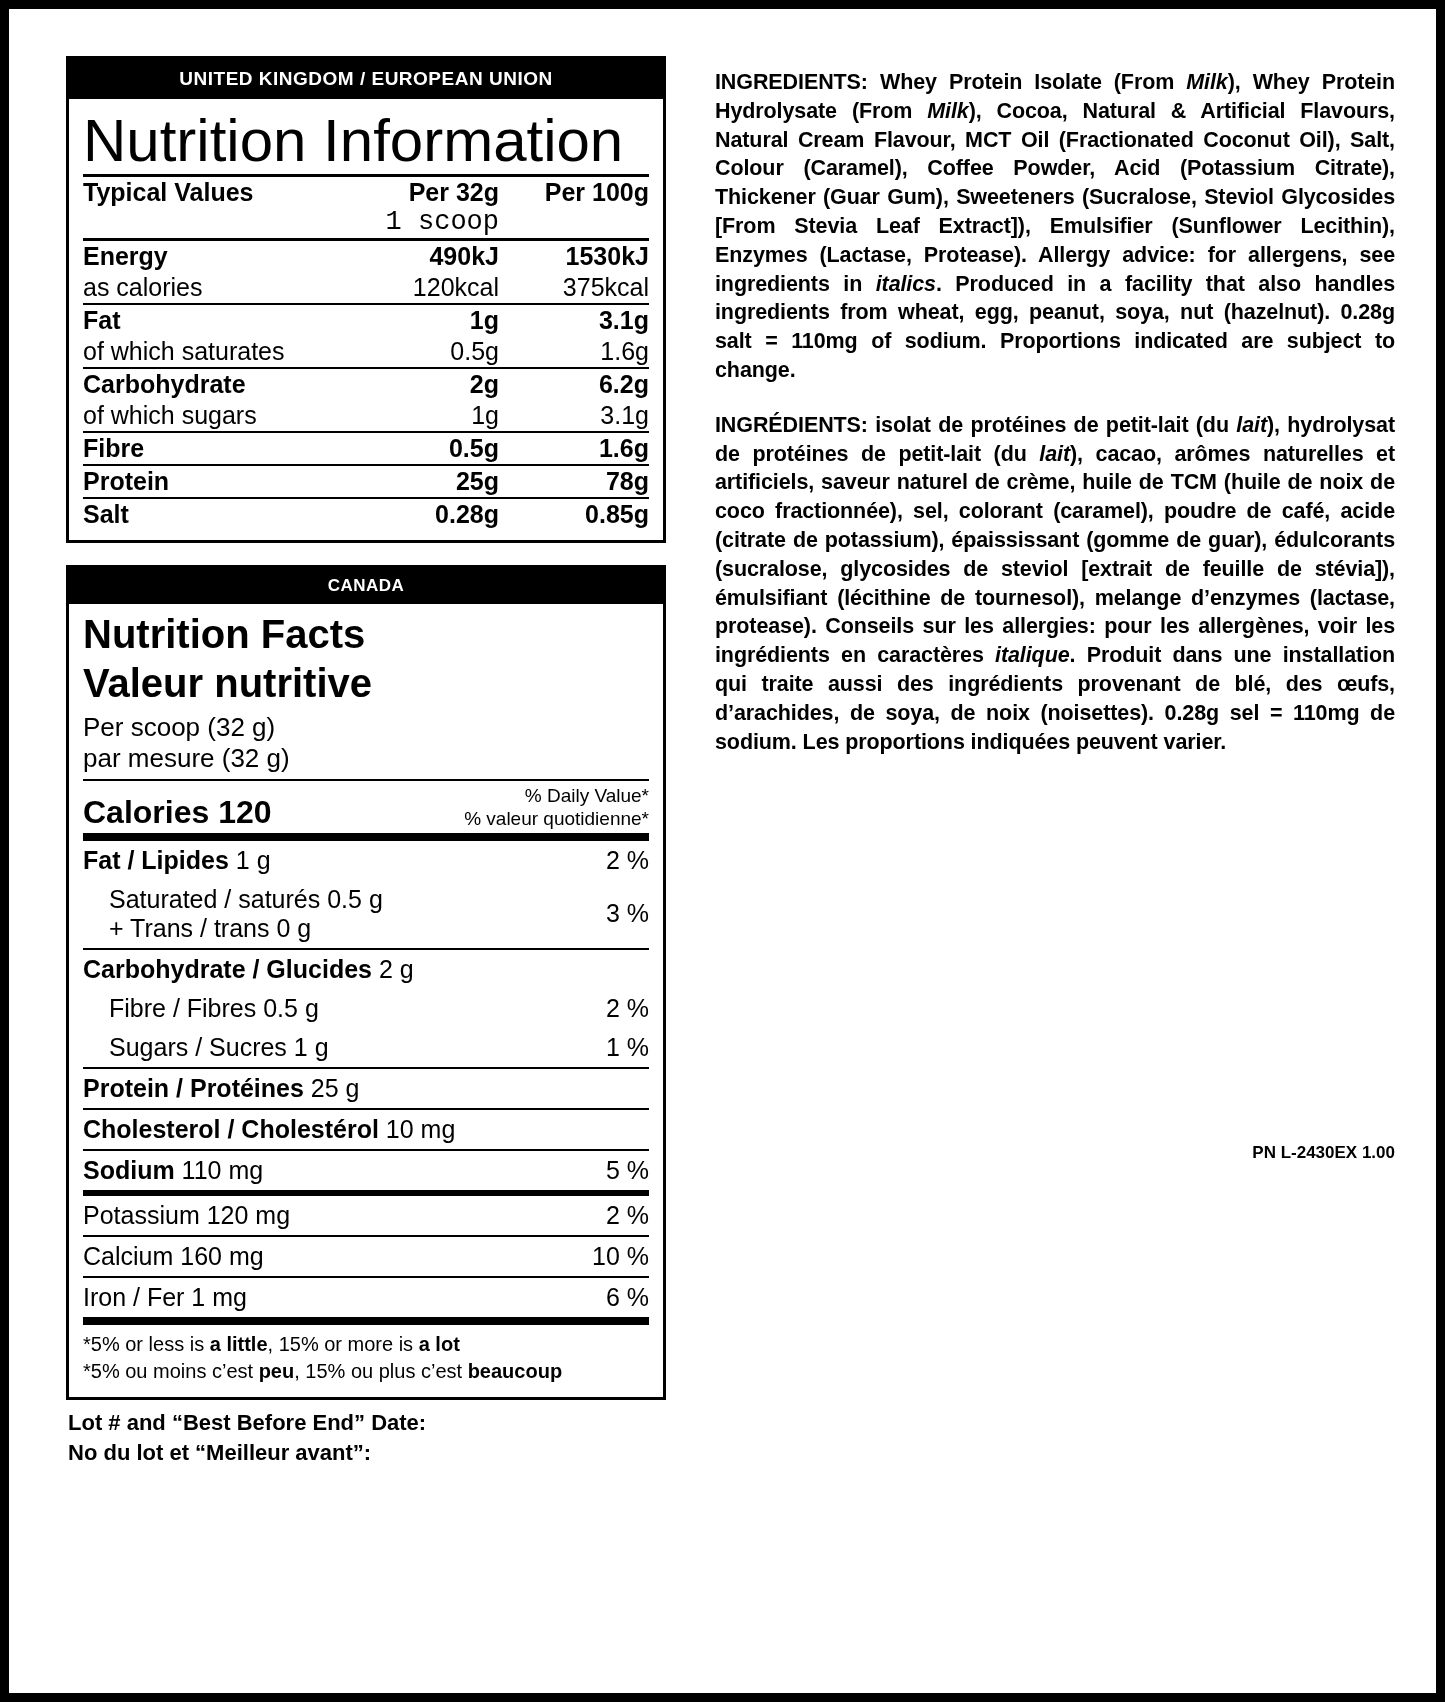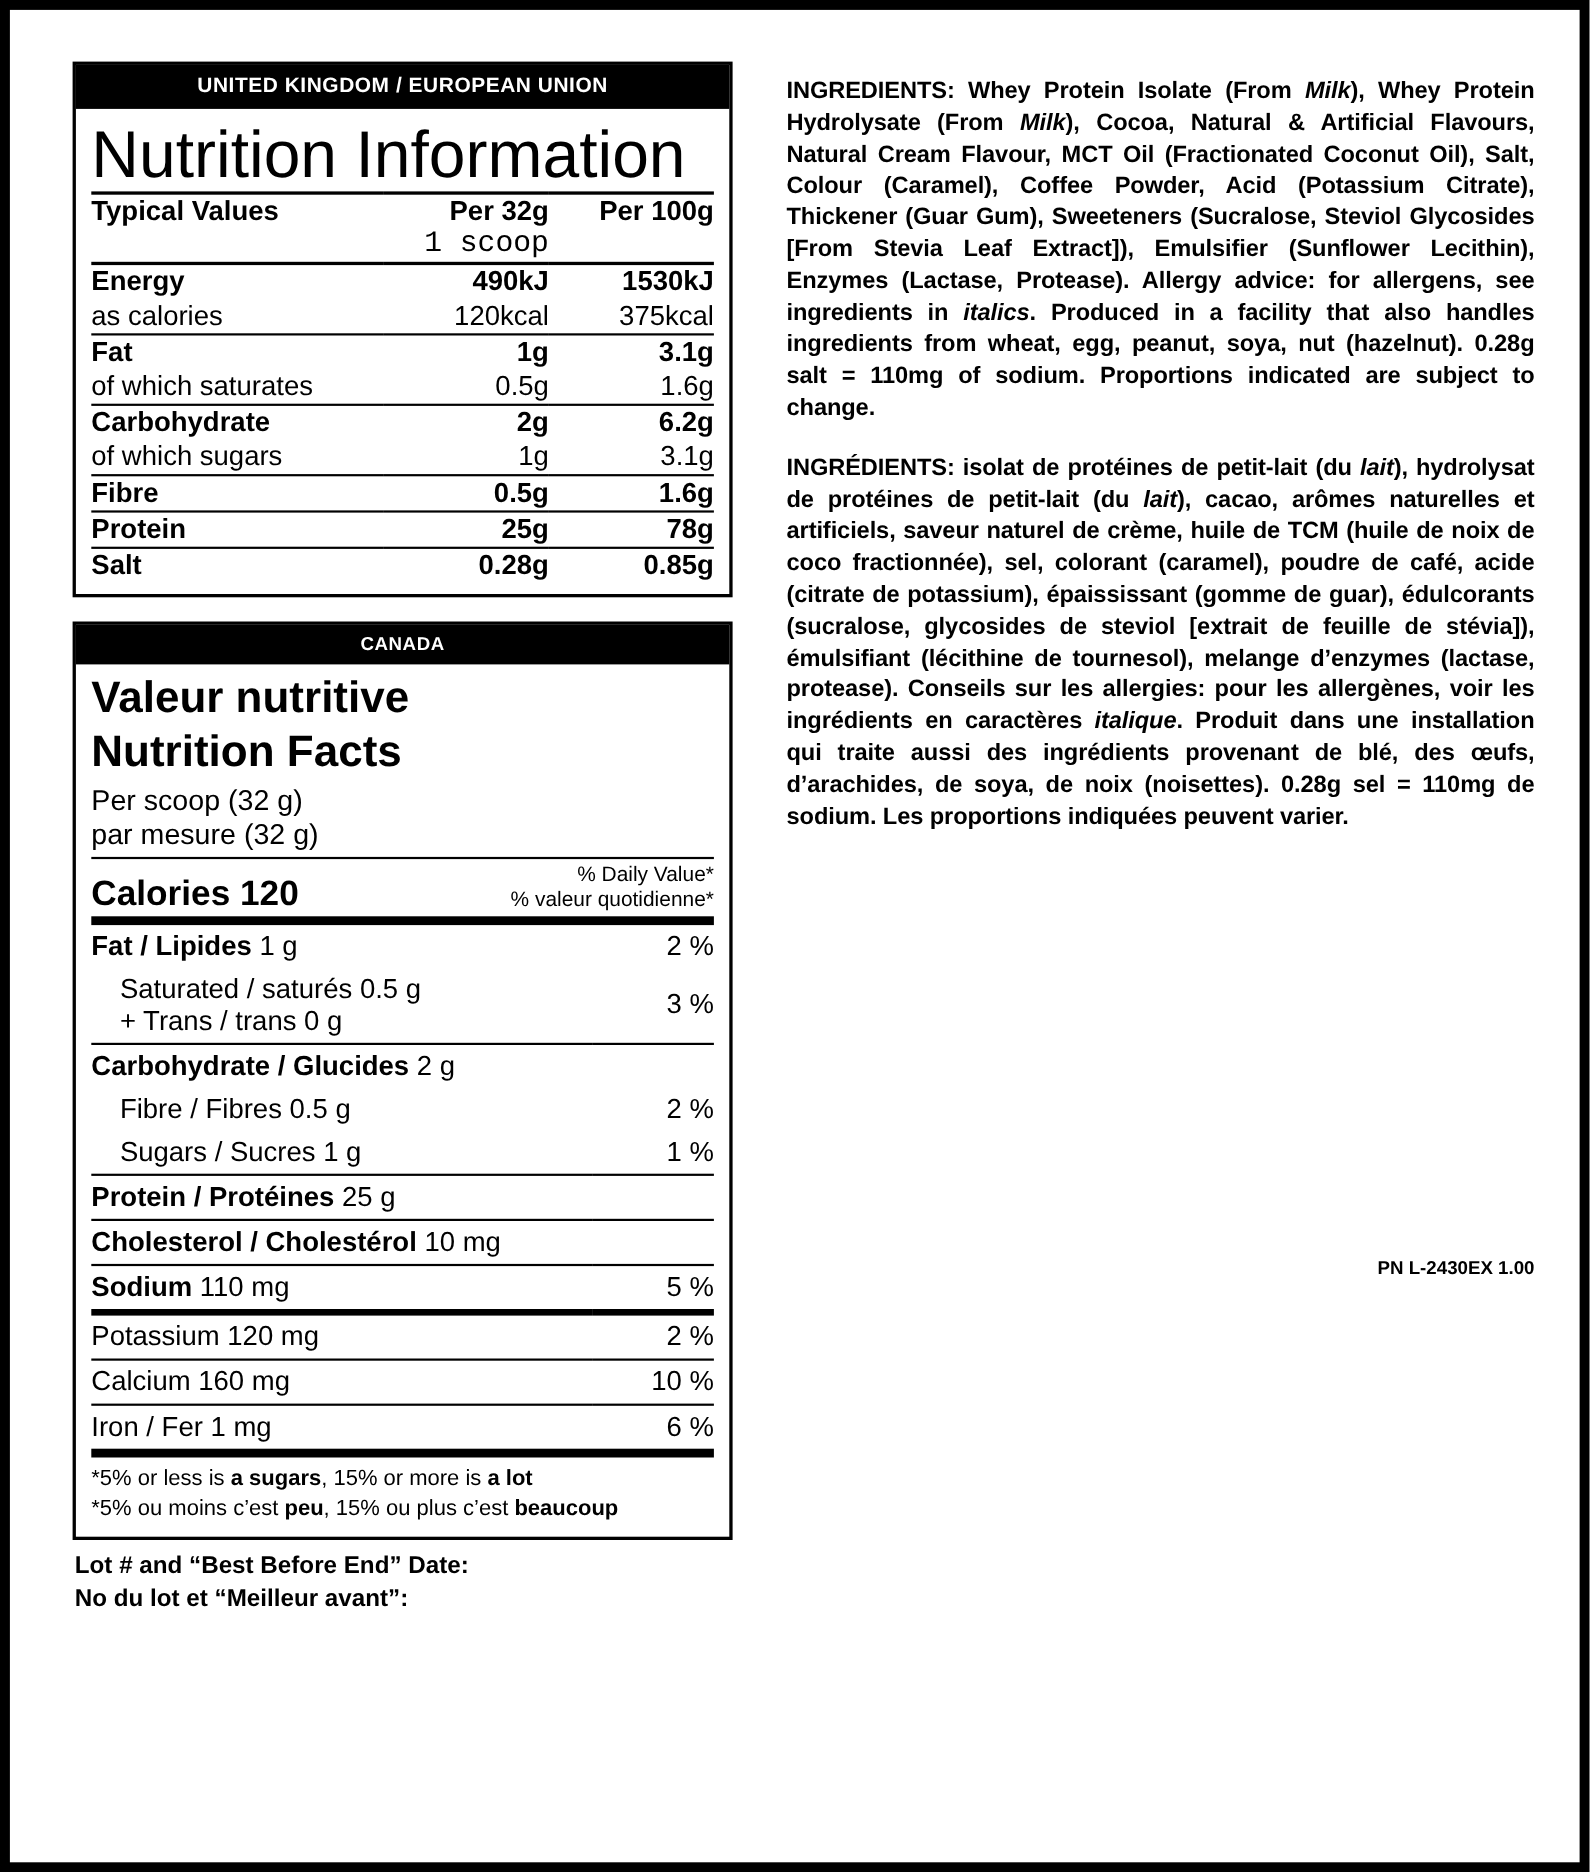--- a/index.html
+++ b/index.html
@@ -258,22 +258,22 @@
               <td class="c3 bold">0.85g</td>
             </tr>
           </tbody>
             </table>
         </div>
       </div>
 
       <div class="panel" style="margin-top:22px;">
         <div class="panel-header ca-header">CANADA</div>
         <div class="panel-body">
+          <div class="ca-title">Nutrition Facts</div>
           <div class="ca-title">Valeur nutritive</div>
-          <div class="ca-title">Nutrition Facts</div>
           <div class="ca-serving">Per scoop (32 g)</div>
           <div class="ca-serving" style="margin-top:0;">par mesure (32 g)</div>
           <div class="ca-sep-thin"></div>
 
           <div class="cal-row">
             <div class="cal-label">Calories 120</div>
             <div class="dv-label">
               <div>% Daily Value*</div>
               <div>% valeur quotidienne*</div>
             </div>
@@ -327,21 +327,21 @@
             </tr>
             <tr class="b-top">
               <td><span>Iron / Fer 1 mg</span></td>
               <td class="pct">6 %</td>
             </tr>
           </tbody>
             </table>
 
           <div class="ca-sep-thick"></div>
           <div class="footnotes">
-            <div><span>*5% or less is </span><b>a sugars</b><span>, 15% or more is </span><b>a lot</b></div>
+            <div><span>*5% or less is </span><b>a little</b><span>, 15% or more is </span><b>a lot</b></div>
             <div><span>*5% ou moins c’est </span><b>peu</b><span>, 15% ou plus c’est </span><b>beaucoup</b></div>
           </div>
         </div>
       </div>
 
       <div class="lot">
         <div>Lot # and “Best Before End” Date:</div>
         <div>No du lot et “Meilleur avant”:</div>
       </div>
     </div>

